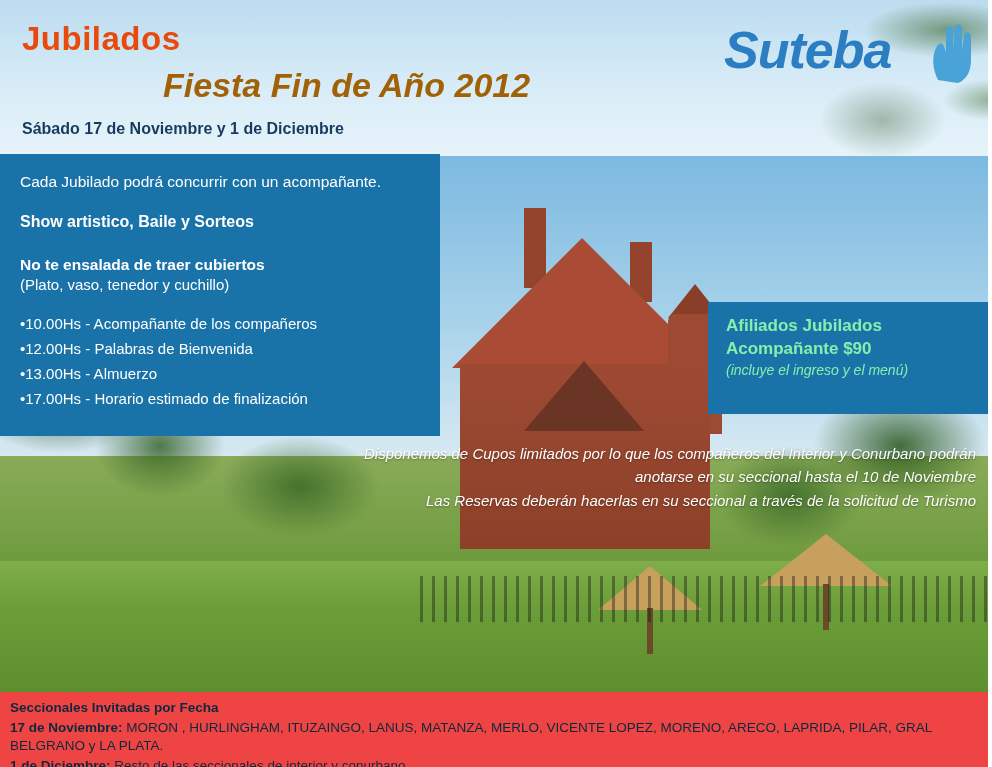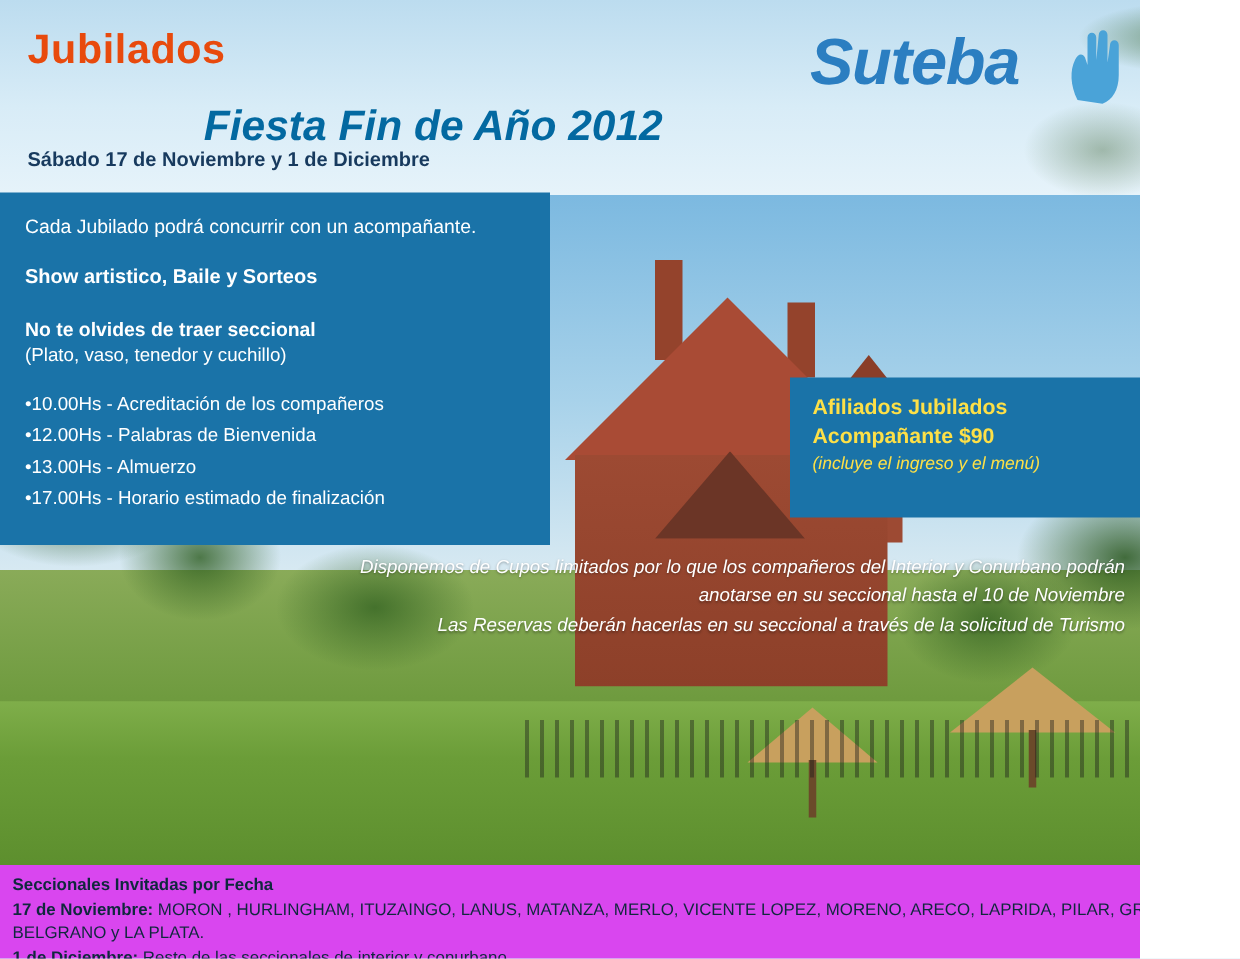--- a/index.html
+++ b/index.html
@@ -5,21 +5,21 @@
   html, body {
     margin: 0;
     padding: 0;
   }
   body {
     font-family: "Liberation Sans", sans-serif;
     background: #ffffff;
   }
   .poster {
     position: relative;
-    width: 912px;
+    width: 988px;
     height: 767px;
     overflow: hidden;
     background: #bfe0f0;
   }
 
   
   .header {
     position: absolute;
     left: 0; top: 0;
     width: 992px;
@@ -49,22 +49,21 @@
     font-weight: bold;
     color: #e84a0d;
     letter-spacing: 0.5px;
   }
   .title-sub {
     position: absolute;
     left: 163px; top: 66px;
     font-size: 34px;
     font-weight: bold;
     font-style: italic;
-    color: #0369a1;
-    margin-top: 16px;
+    color: #a16207;
   }
   .title-date {
     position: absolute;
     left: 22px; top: 120px;
     font-size: 16px;
     font-weight: bold;
     color: #173a5e;
   }
 
   
@@ -225,21 +224,21 @@
   .sched { margin-top: 18px; }
   .sched div { margin-bottom: 5px; font-size: 15px; }
 
   
   .panel-right {
     position: absolute;
     right: 0; top: 302px;
     width: 280px;
     height: 112px;
     background: #1a73a8;
-    color: #fde047;
+    color: #86efac;
     padding: 14px 16px 0 18px;
     box-sizing: border-box;
   }
   .panel-right .line {
     font-weight: bold;
     font-size: 17px;
     margin-bottom: 3px;
   }
   .panel-right .note {
     font-style: italic;
@@ -260,21 +259,21 @@
     text-shadow: 0 1px 2px rgba(0,0,0,0.35);
     font-style: italic;
   }
 
   
   .footer {
     position: absolute;
     left: 0; top: 692px;
     width: 992px;
     height: 75px;
-    background: #d946ef;
+    background: #ef4444;
     box-sizing: border-box;
     padding: 7px 10px 0 10px;
     color: #10283d;
     font-size: 13.5px;
     line-height: 1.38;
   }
   .footer .b { font-weight: bold; }
   .footer-row { margin-bottom: 1px; }
 </style>
 </head>
@@ -319,25 +318,25 @@
     <div class="hut h2"></div>
     <div class="hut-pole p2"></div>
     <div class="fence"></div>
   </div>
 
   <div class="panel-left">
     <div>Cada Jubilado podrá concurrir con un acompañante.</div>
 
     <div class="blk">Show artistico, Baile y Sorteos</div>
 
-    <div class="blk2">No te olvides de traer seccional</div>
+    <div class="blk2">No te ensalada de traer cubiertos</div>
     <div class="blk2-sub">(Plato, vaso, tenedor y cuchillo)</div>
 
     <div class="sched">
-      <div>•10.00Hs - Acreditación de los compañeros</div>
+      <div>•10.00Hs - Acompañante de los compañeros</div>
       <div>•12.00Hs - Palabras de Bienvenida</div>
       <div>•13.00Hs - Almuerzo</div>
       <div>•17.00Hs - Horario estimado de finalización</div>
     </div>
   </div>
 
   <div class="panel-right">
     <div class="line">Afiliados Jubilados</div>
     <div class="line">Acompañante $90</div>
     <div class="note">(incluye el ingreso y el menú)</div>

